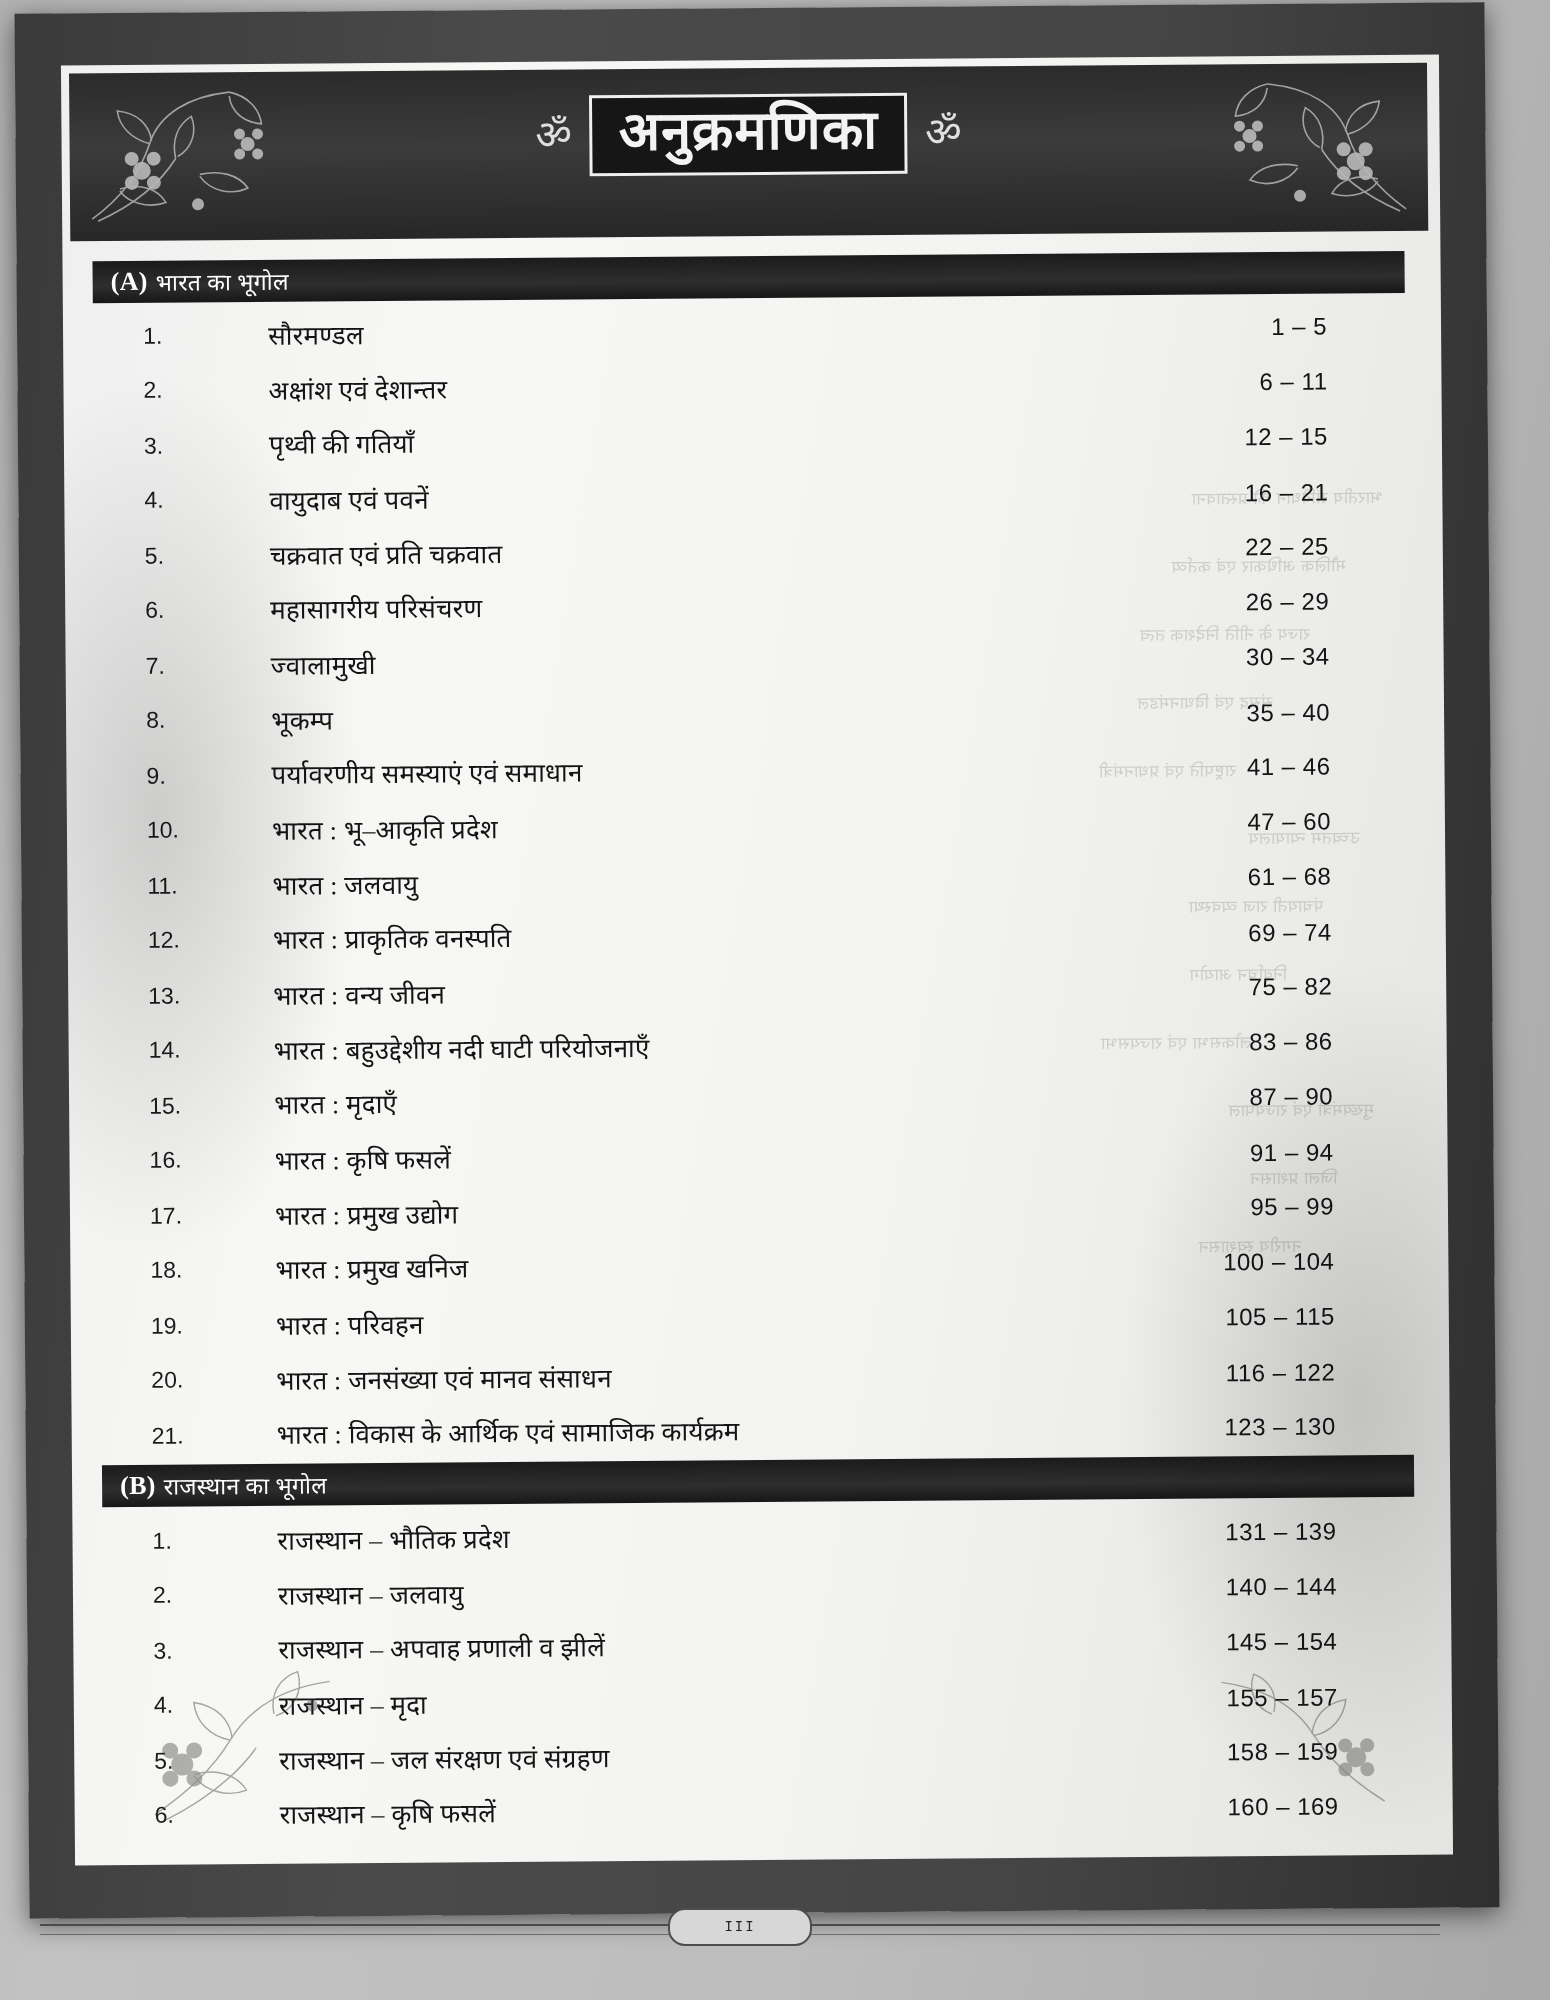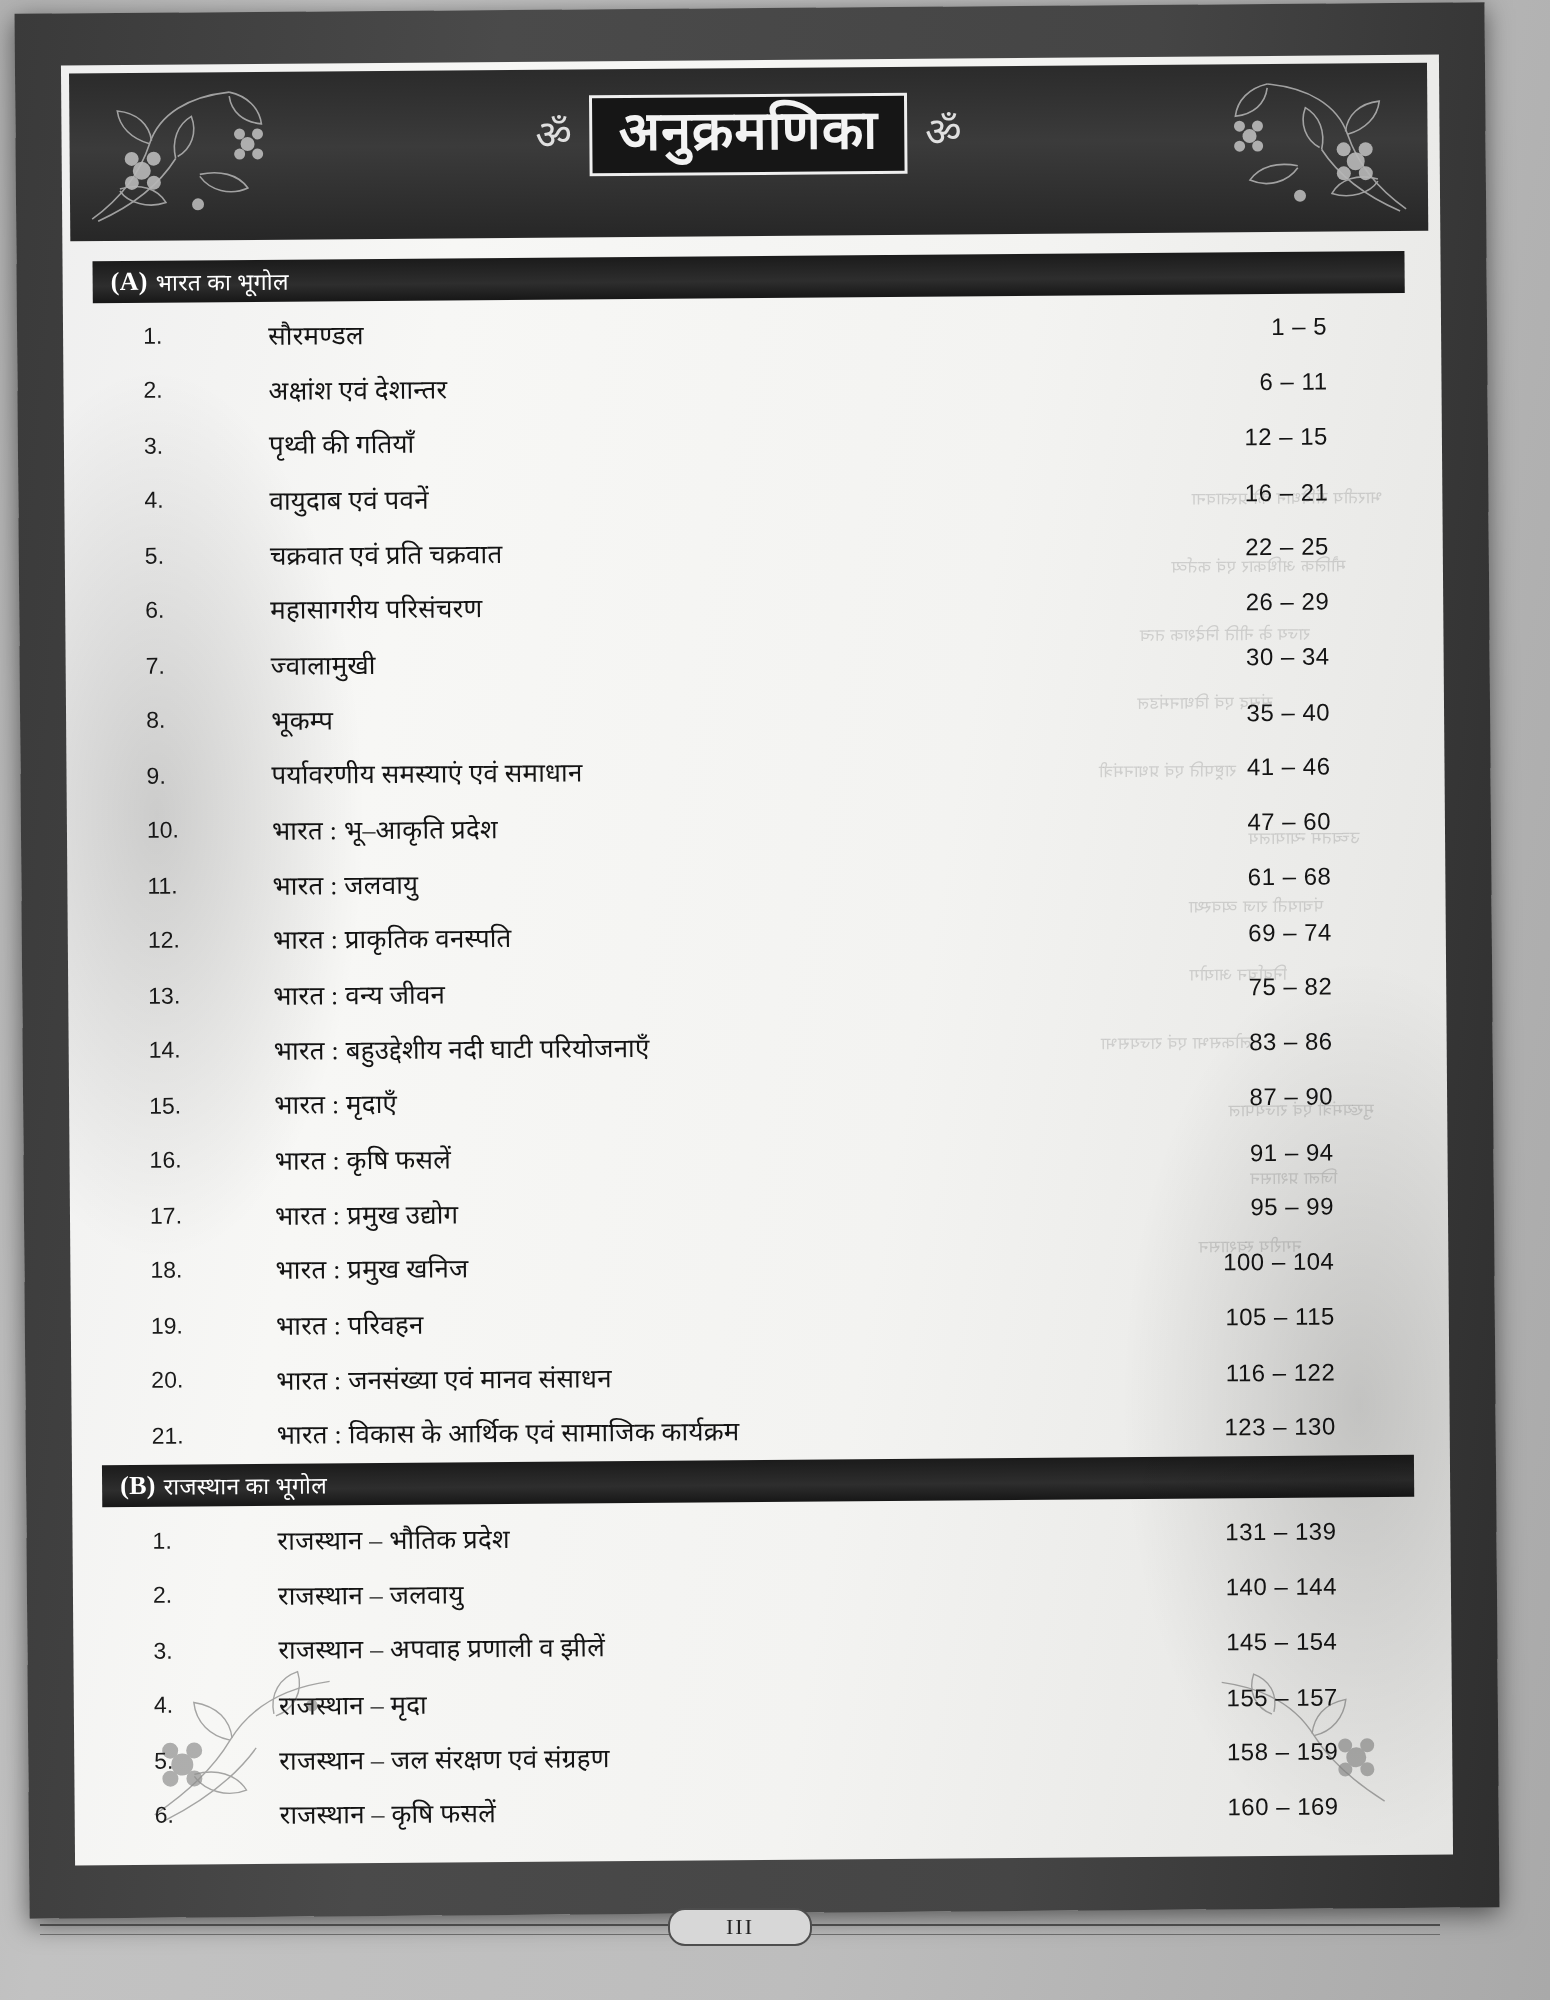--- a/index.html
+++ b/index.html
@@ -190,24 +190,24 @@
     left: 50%;
     top: 0;
     transform: translateX(-50%);
     width: 140px; height: 34px;
     border: 2px solid #4d4d4d;
     border-radius: 17px;
     background: #d7d7d7;
     display: flex;
     align-items: center;
     justify-content: center;
-    font-size: 22px;
+    font-size: 14px;
     color: #222;
     letter-spacing: 2px;
-    font-family: Liberation Serif, serif;
+    font-family: Liberation Mono, monospace;
   }
 
   .shadow-blob {
     position: absolute;
     pointer-events: none;
     background: radial-gradient(ellipse at center, rgba(0,0,0,0.16), rgba(0,0,0,0) 70%);
   }
 </style>
 </head>
 <body>

